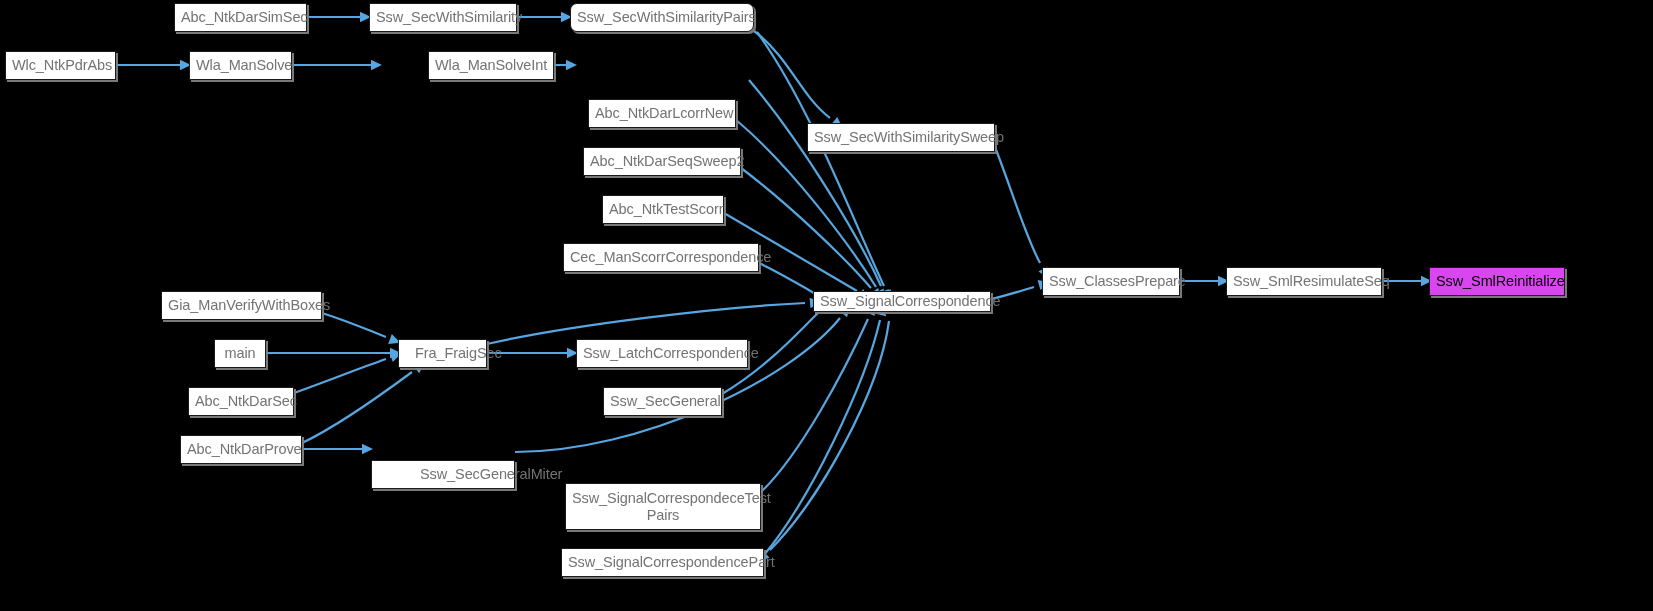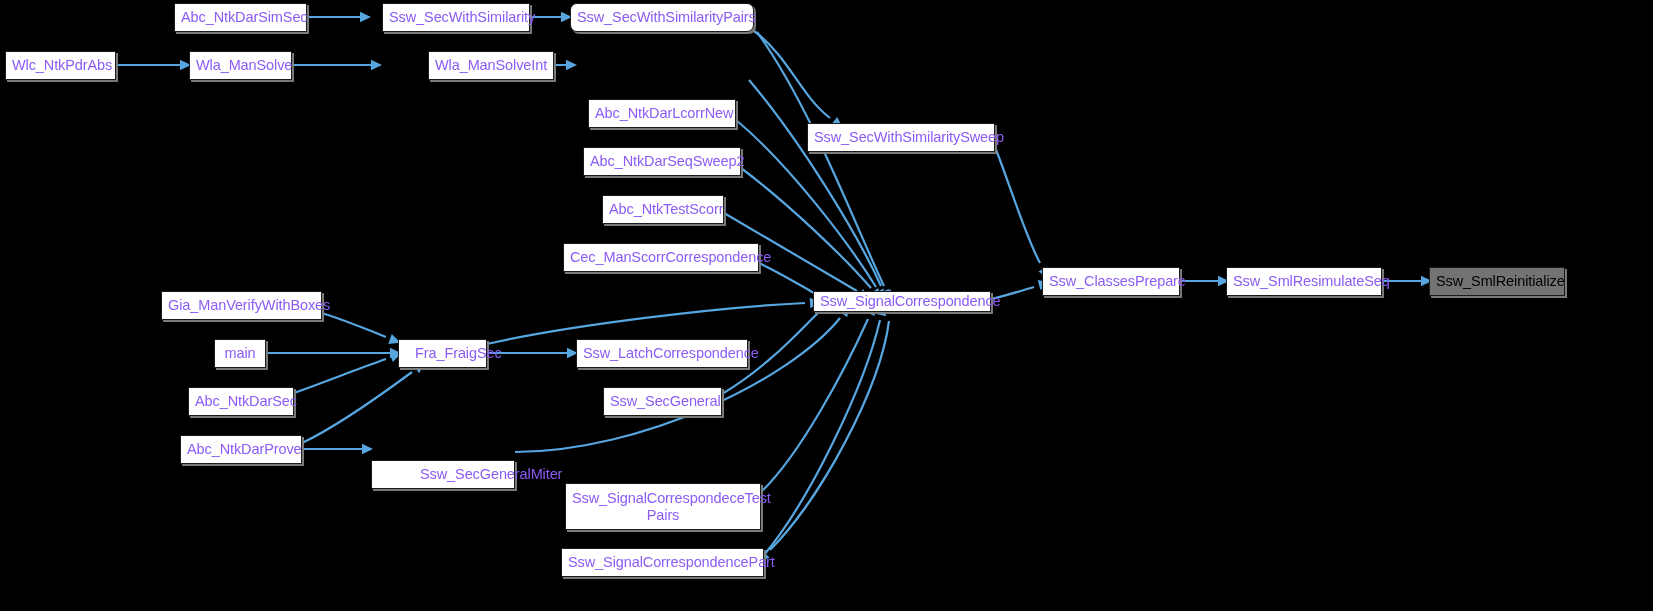--- a/index.html
+++ b/index.html
@@ -23,33 +23,33 @@
     width: 1653px;
     height: 611px;
     pointer-events: none;
   }
   .node {
     position: absolute;
     box-sizing: border-box;
     background: #ffffff;
     border: 1px solid #1a1a1a;
     box-shadow: 2px 2px 0 0 rgba(128,128,128,0.95);
-    color: #8b5cf6;
+    color: #737373;
     font-size: 14.5px;
     line-height: 1.12;
     display: flex;
     align-items: center;
     justify-content: center;
     text-align: center;
     white-space: pre-line;
     letter-spacing: -0.1px;
     padding: 0 6px;
   }
   .node.highlight {
-    background: #737373;
+    background: #d946ef;
     color: #000000;
   }
   .node-label {
     display: block;
     width: 100%;
     white-space: pre-line;
   }
 </style>
 </head>
 <body>
@@ -107,21 +107,21 @@
       <path d="M515,452 C640,452 790,380 840,318" fill="none" stroke="#57a6e0" stroke-width="2.2"></path>
       <polygon points="0,-5.2 11,0 0,5.2" fill="#57a6e0" transform="translate(843,314) rotate(-52)"></polygon>
       <path d="M761,492 C800,455 845,370 868,319" fill="none" stroke="#57a6e0" stroke-width="2.2"></path>
       <polygon points="0,-5.2 11,0 0,5.2" fill="#57a6e0" transform="translate(870,314) rotate(-66)"></polygon>
       <path d="M764,555 C810,500 865,385 880,320" fill="none" stroke="#57a6e0" stroke-width="2.2"></path>
       <polygon points="0,-5.2 11,0 0,5.2" fill="#57a6e0" transform="translate(881,315) rotate(-76)"></polygon>
       <path d="M889,321 C880,390 820,500 770,550" fill="none" stroke="#57a6e0" stroke-width="2.2"></path>
       <polygon points="0,-5.2 11,0 0,5.2" fill="#57a6e0" transform="translate(766,554) rotate(137)"></polygon>
     </svg>
 <div class="node" style="left: 174px; top: 3px; width: 133px; height: 29px;"><span class="node-label">Abc_NtkDarSimSec</span></div>
-    <div class="node" style="left: 382px; top: 3px; width: 148px; height: 29px;"><span class="node-label">Ssw_SecWithSimilarity</span></div>
+    <div class="node" style="left: 369px; top: 3px; width: 148px; height: 29px;"><span class="node-label">Ssw_SecWithSimilarity</span></div>
     <div class="node" style="left: 570px; top: 3px; width: 184px; height: 29px; border-radius: 7px;"><span class="node-label">Ssw_SecWithSimilarityPairs</span></div>
     <div class="node" style="left: 5px; top: 51px; width: 111px; height: 29px;"><span class="node-label">Wlc_NtkPdrAbs</span></div>
     <div class="node" style="left: 189px; top: 51px; width: 103px; height: 29px;"><span class="node-label">Wla_ManSolve</span></div>
     <div class="node" style="left: 380px; top: 51px; width: 126px; height: 29px; margin-left: 48px;"><span class="node-label">Wla_ManSolveInt</span></div>
     <div class="node" style="left: 588px; top: 99px; width: 148px; height: 29px;"><span class="node-label">Abc_NtkDarLcorrNew</span></div>
     <div class="node" style="left: 807px; top: 123px; width: 188px; height: 29px;"><span class="node-label">Ssw_SecWithSimilaritySweep</span></div>
     <div class="node" style="left: 583px; top: 147px; width: 158px; height: 29px;"><span class="node-label">Abc_NtkDarSeqSweep2</span></div>
     <div class="node" style="left: 602px; top: 195px; width: 122px; height: 29px;"><span class="node-label">Abc_NtkTestScorr</span></div>
     <div class="node" style="left: 563px; top: 243px; width: 196px; height: 29px;"><span class="node-label">Cec_ManScorrCorrespondence</span></div>
     <div class="node" style="left: 1042px; top: 267px; width: 138px; height: 29px;"><span class="node-label">Ssw_ClassesPrepare</span></div>

